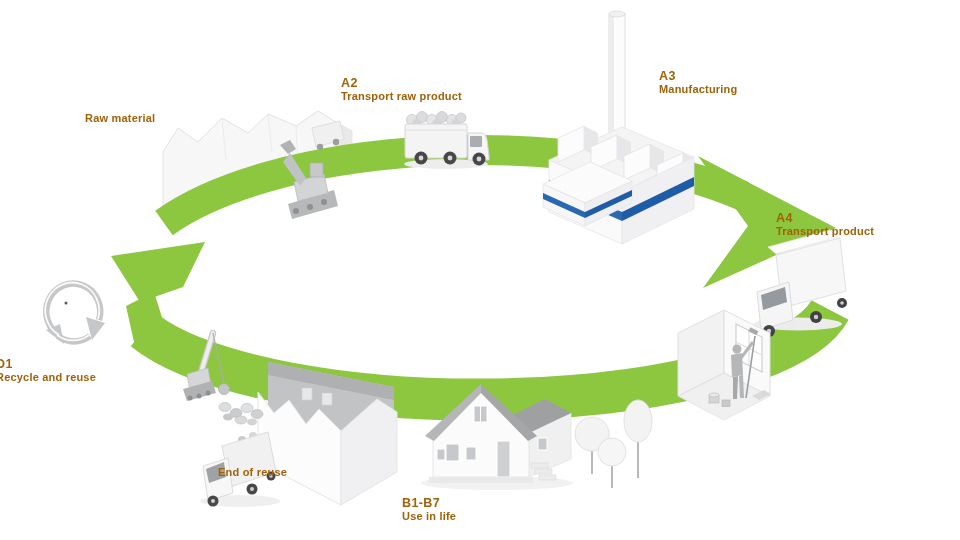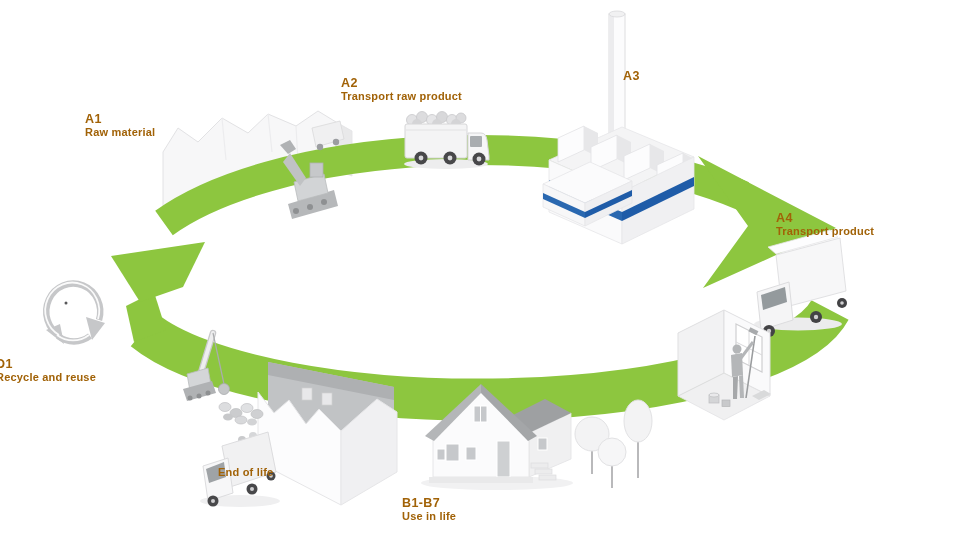--- a/index.html
+++ b/index.html
@@ -241,46 +241,46 @@
     <path d="M 90 336 A 27 28 0 0 1 58 336" fill="none" stroke="#c6c7c9" stroke-width="6.5"></path>
     <polygon points="86,317 105,323 92,340" fill="#c6c7c9"></polygon>
     <polygon points="60,324 64,344 46,330" fill="#c6c7c9"></polygon>
     <path d="M 59 335 A 27 28 0 1 1 98 319" fill="none" stroke="#ffffff" stroke-width="1.8" opacity="0.9"></path>
     <path d="M 89 335 A 27 28 0 0 1 57 335" fill="none" stroke="#ffffff" stroke-width="1.8" opacity="0.9"></path>
     <circle cx="66" cy="303" r="1.5" fill="#58585a"></circle>
   </g>
 </svg>
 
 <div class="stage-label" style="left:180px;top:112px">
-  <div class="stage-code">A1</div>
   <div class="stage-name">Raw material</div>
 </div>
 
 <div class="stage-label" style="left:436px;top:76px">
   <div class="stage-code">A2</div>
   <div class="stage-name">Transport raw product</div>
 </div>
 
-<div class="stage-label" style="left:718px;top:69px">
+<div class="stage-label" style="left:754px;top:69px">
   <div class="stage-code">A3</div>
+  <div class="stage-name">Manufacturing</div>
 </div>
 
 <div class="stage-label" style="left:871px;top:211px">
   <div class="stage-code">A4</div>
   <div class="stage-name">Transport product</div>
 </div>
 
 
 <div class="stage-label" style="left:497px;top:496px">
   <div class="stage-code">B1-B7</div>
   <div class="stage-name">Use in life</div>
 </div>
 
 <div class="stage-label" style="left:313px;top:466px">
-  <div class="stage-name">End of life</div>
+  <div class="stage-name">End of reuse</div>
 </div>
 
 <div class="stage-label" style="left:91px;top:357px">
   <div class="stage-code">D1</div>
   <div class="stage-name">Recycle and reuse</div>
 </div>
 
 </div>
 
 </body></html>

